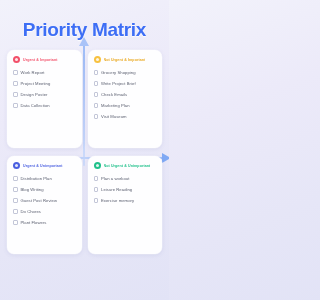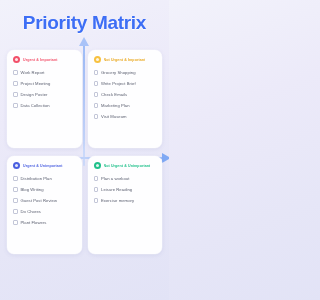--- a/index.html
+++ b/index.html
@@ -11,20 +11,21 @@
     position:relative;
   }
   .page-title {
     text-align:center;
     font-size:19px;
     font-weight:bold;
     letter-spacing:-0.3px;
     color:#3d6ef5;
     padding-top:12px;
     text-shadow:0 1px 1px rgba(255,255,255,.85);
+    margin-top:7px;
   }
   
   .axis-v {
     position:absolute;
     left:83px; top:44px;
     width:2px; height:122px;
     background:linear-gradient(to bottom,#9dbcf7,#cfdcfb);
     border-radius:2px;
   }
   .axis-v::before {

